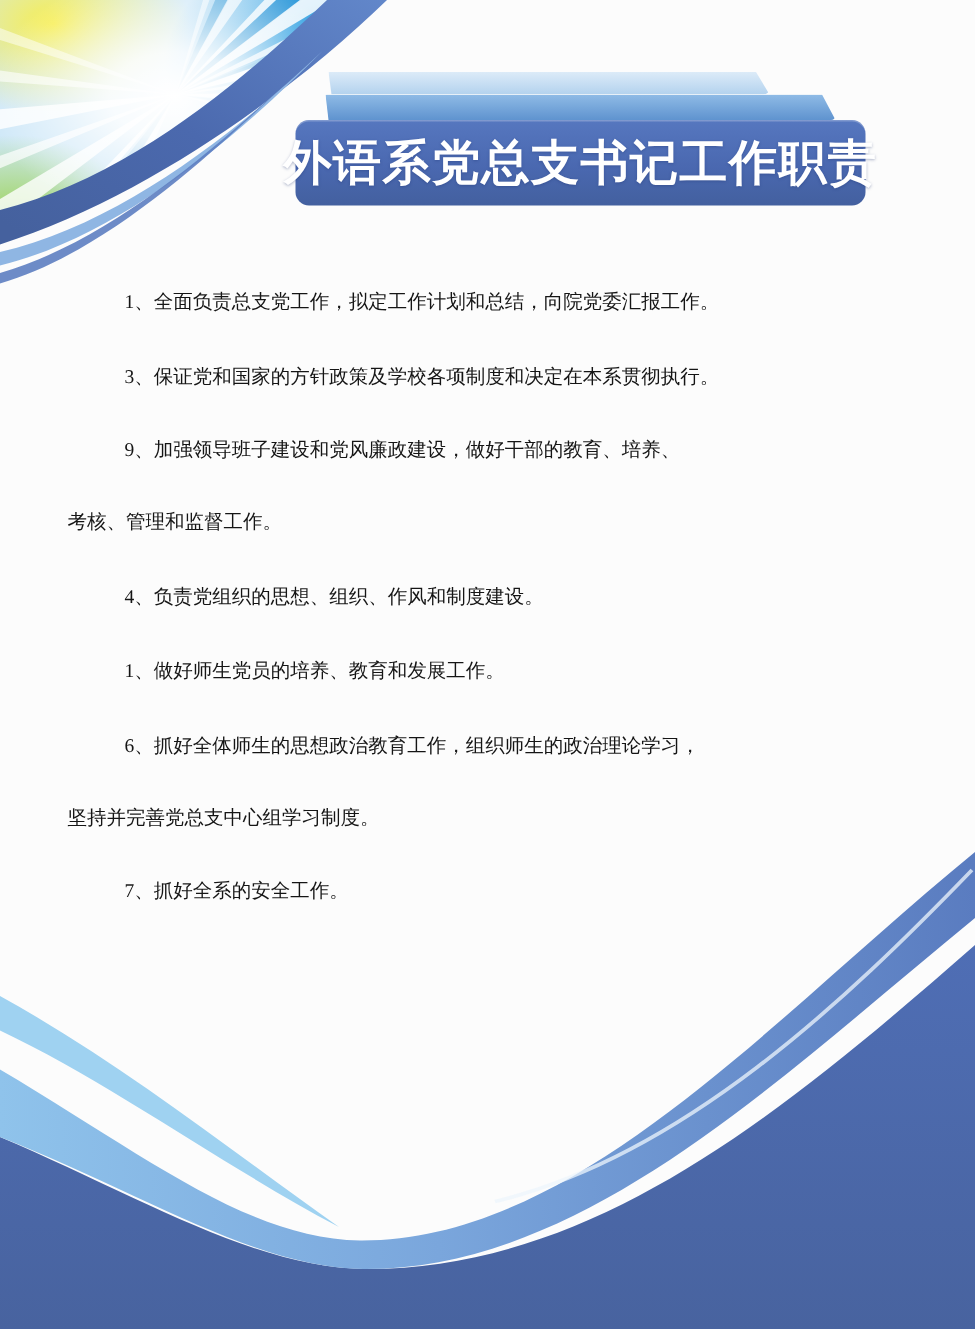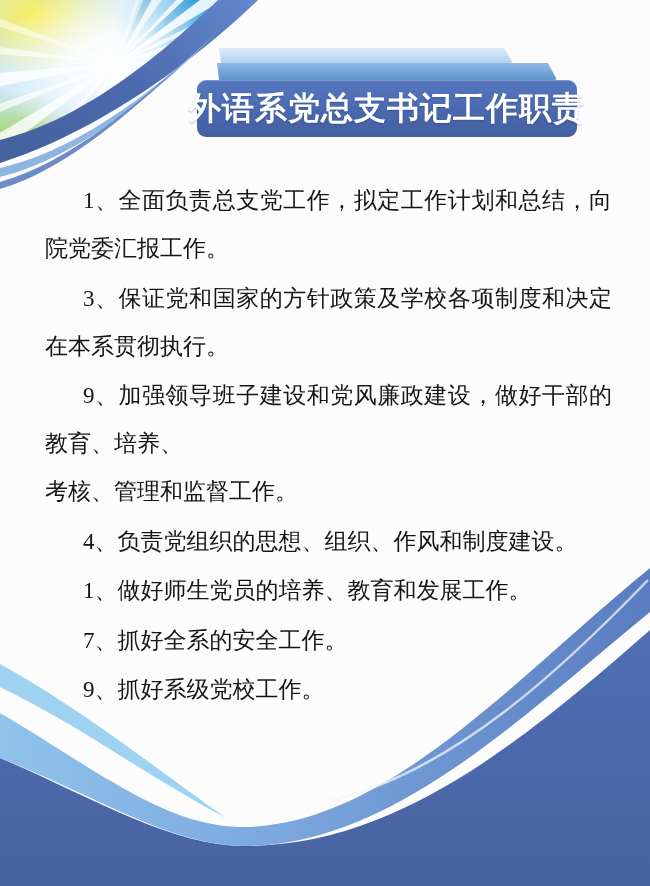--- a/index.html
+++ b/index.html
@@ -43,21 +43,21 @@
     text-shadow:0 1px 2px rgba(30,50,110,.35);
   }
 
   
   .content{
     position:absolute;left:45px;top:177px;width:567px;z-index:2;
     color:var(--text-color,#151515);
   }
   .content p{
     margin:0 0 1.5px 0;
-    font-size:23px;line-height:48px;
+    font-size:13px;line-height:48px;
     text-indent:38px;
     text-align:justify;
     white-space:pre-line;
   }
 
   
   .bottom-deco{position:absolute;left:0;bottom:0;width:650px;height:330px;z-index:1;}
 </style>
 </head>
 <body>
@@ -149,22 +149,23 @@
     <h1>外语系党总支书记工作职责</h1>
   </div>
 
   <div class="content">
     <p>1、全面负责总支党工作，拟定工作计划和总结，向院党委汇报工作。</p>
     <p>3、保证党和国家的方针政策及学校各项制度和决定在本系贯彻执行。</p>
     <p>9、加强领导班子建设和党风廉政建设，做好干部的教育、培养、
 考核、管理和监督工作。</p>
     <p>4、负责党组织的思想、组织、作风和制度建设。</p>
     <p>1、做好师生党员的培养、教育和发展工作。</p>
+    <p>6、抓好全体师生的思想政治教育工作，组织师生的政治理论学习，
+坚持并完善党总支中心组学习制度。</p>
     <p>7、抓好全系的安全工作。</p>
-    <p>9、抓好系级党校工作。</p>
   </div>
 
   <svg class="bottom-deco" viewBox="0 0 650 330" xmlns="http://www.w3.org/2000/svg" aria-hidden="true">
     <defs>
       <linearGradient id="gDark" x1="0" y1="0" x2="0" y2="1">
         <stop offset="0%" stop-color="#4f6eb5"></stop>
         <stop offset="100%" stop-color="#48639f"></stop>
       </linearGradient>
       <linearGradient id="gBand" x1="0" y1="0" x2="1" y2="0">
         <stop offset="0%" stop-color="#8fc3eb"></stop>

